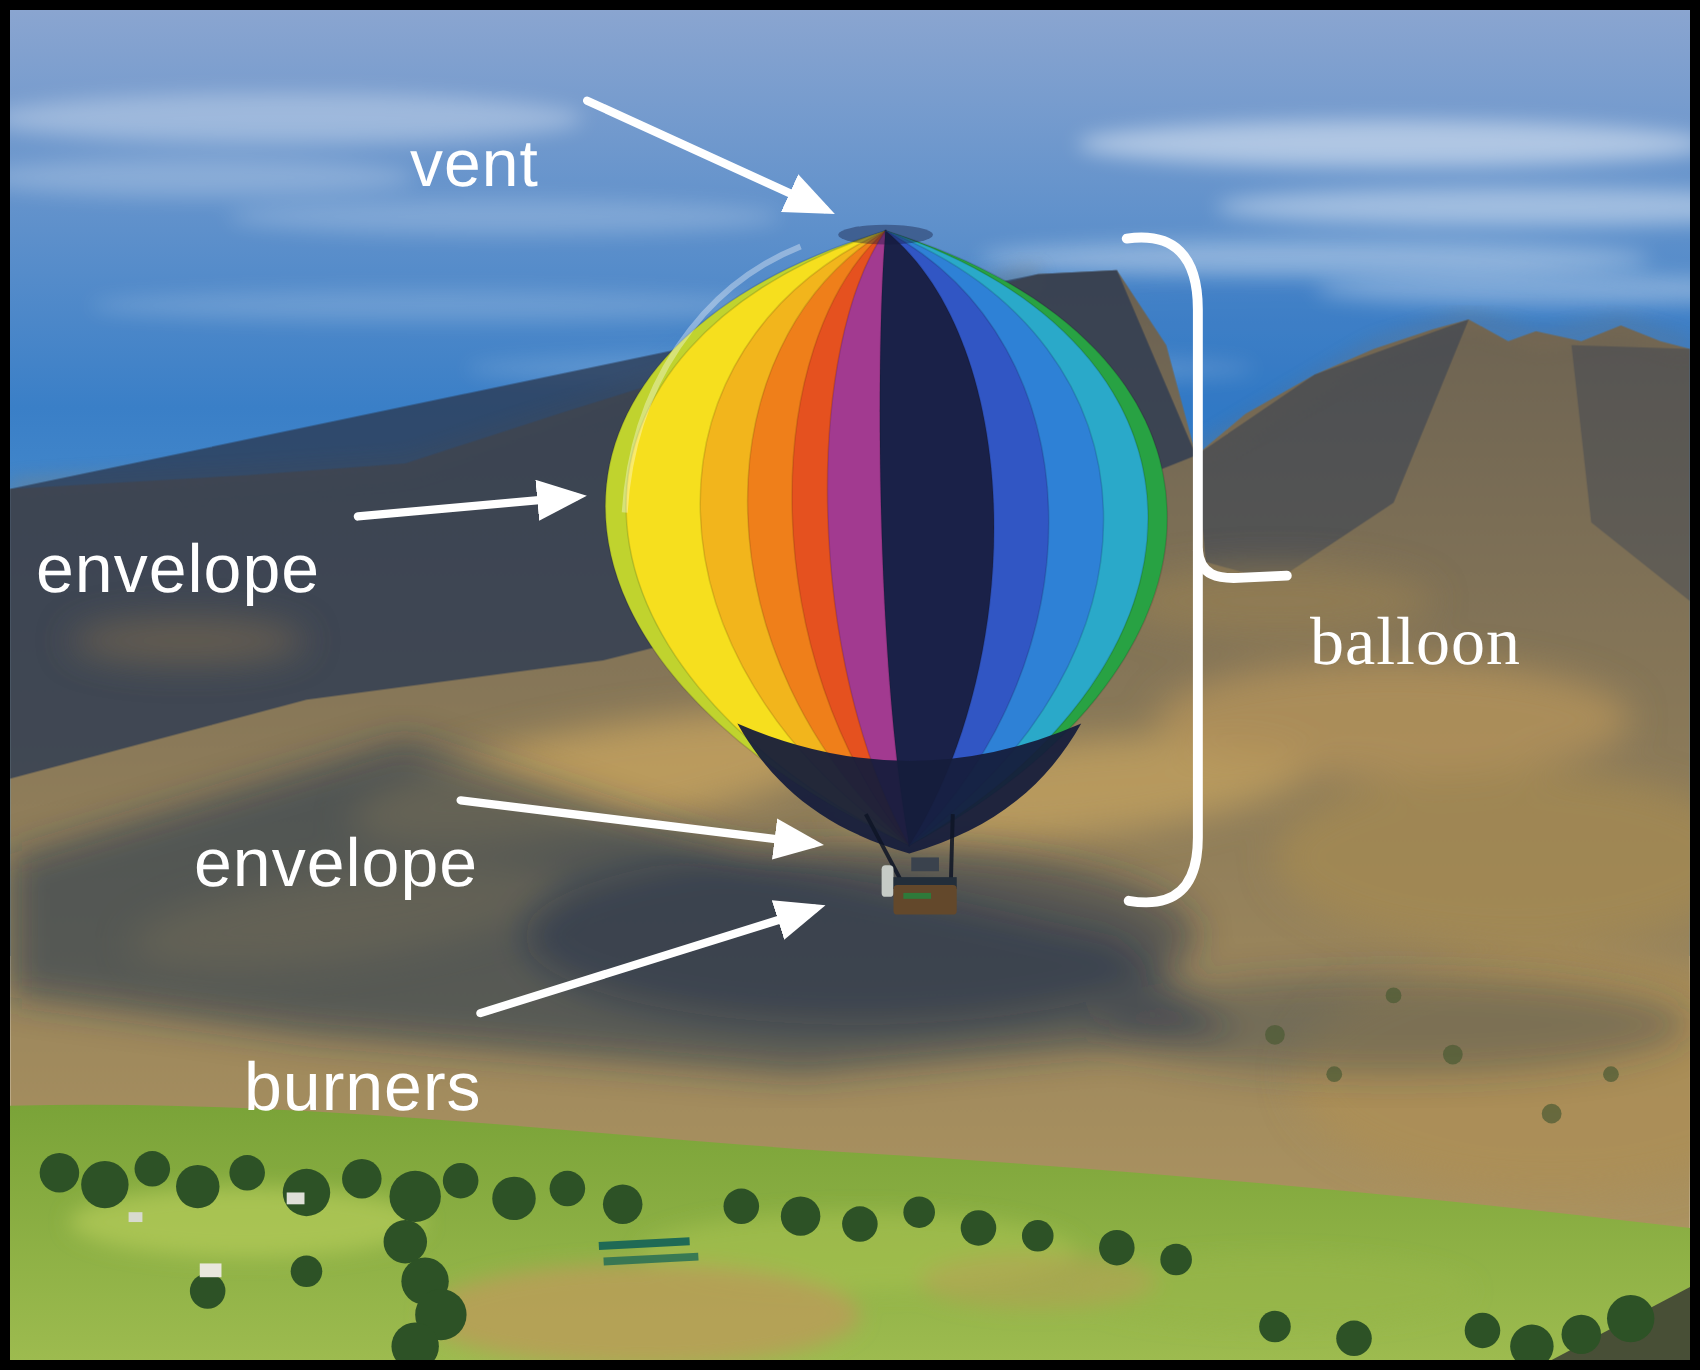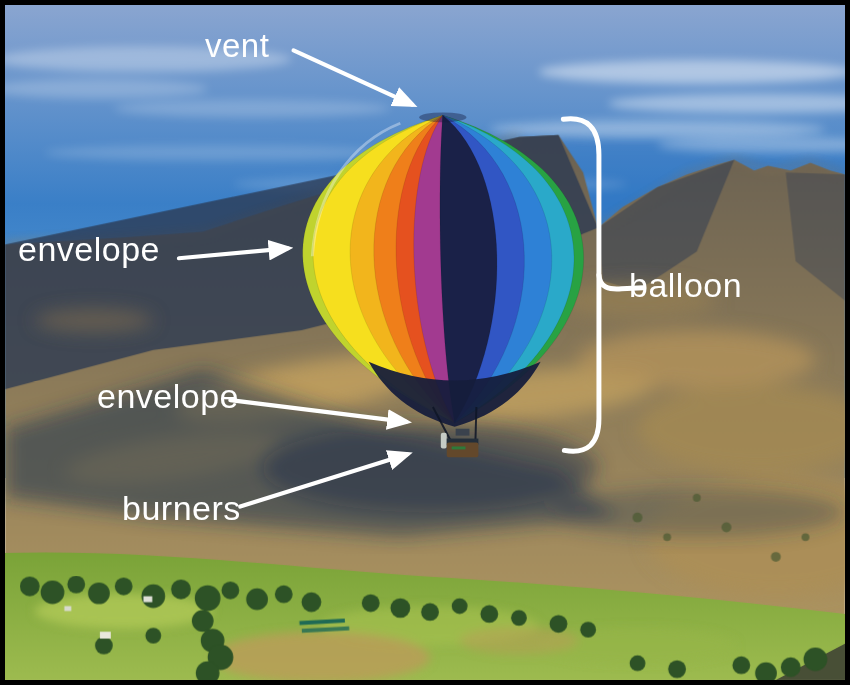--- a/index.html
+++ b/index.html
@@ -14,26 +14,27 @@
   .scene{position:absolute;inset:0;width:100%;height:100%;display:block;}
   .lbl{
     position:absolute;
     color:#ffffff;
     font-weight:300;
     font-size:34px;
     line-height:1.15;
     letter-spacing:.5px;
     user-select:none;
     white-space:nowrap;
+    margin-top:36px;
   }
   .lbl-vent{left:200px;top:22px;font-size:33px;}
   .lbl-envelope{left:13px;top:225px;}
   .lbl-burners{left:92px;top:372px;}
   .lbl-basket{left:117px;top:484px;}
-  .lbl-balloon{left:624px;top:261px;}
+  .lbl-balloon{left:650px;top:261px;font-family:Liberation Serif, serif;}
 </style>
 </head>
 <body>
 
 <div class="frame">
 
   <svg class="scene" viewBox="0 0 850 685" preserveAspectRatio="none">
     <defs>
       <linearGradient id="sky" x1="0" y1="0" x2="0" y2="1">
         <stop offset="0" stop-color="#8aa5d0"></stop>

